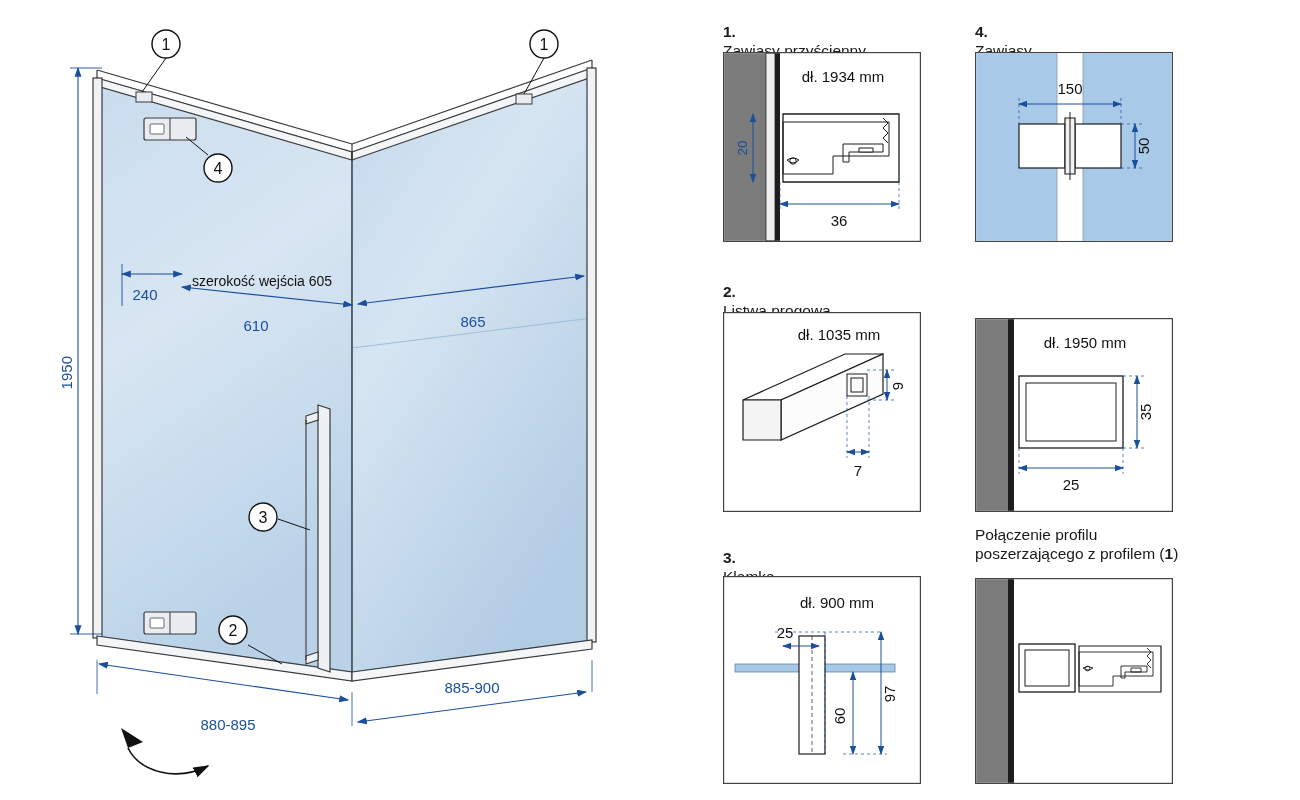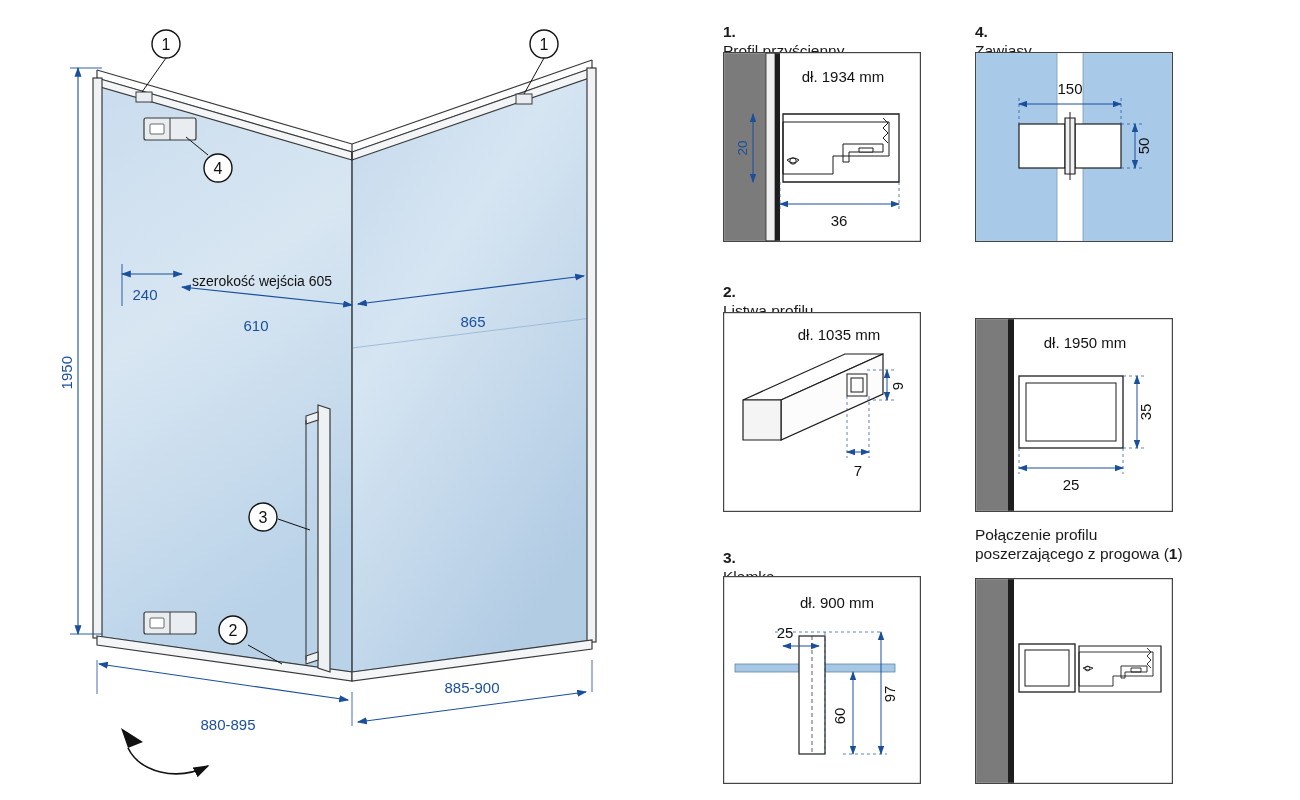--- a/index.html
+++ b/index.html
@@ -206,21 +206,21 @@
     </g>
 
     <g>
       <path d="M128,748 C140,772 176,782 208,766" fill="none" stroke="#111111" stroke-width="1.6" marker-end="url(#arrK)"></path>
       <path d="M128,748 L121,728 L143,742 Z" fill="#111111"></path>
     </g>
   </svg>
 
   <div class="abs" style="left:723px; top:22px; width:210px;">
     <span class="panel-title"><b>1.</b>
-    <span>Profil przyścienny</span></span>
+    <span>Zawiasy przyścienny</span></span>
   </div>
   <svg class="panel-svg abs" style="left:723px; top:52px;" width="198" height="190" viewBox="0 0 198 190">
     <rect class="panel-box" x="0.6" y="0.6" width="196.8" height="188.8"></rect>
 
     <rect x="1.2" y="1.2" width="42" height="187.6" fill="#7b7b7b"></rect>
     <rect x="43" y="1.2" width="9" height="187.6" fill="#efefef" stroke="#2b2b2b" stroke-width="0.8"></rect>
     <rect x="52" y="1.2" width="5" height="187.6" fill="#1d1d1d"></rect>
 
     <g stroke="#1d1d1d" stroke-width="1.3" fill="#ffffff">
       <path d="M60,62 L176,62 L176,130 L60,130 Z"></path>
@@ -245,21 +245,21 @@
       <line x1="57" y1="130" x2="57" y2="158" stroke="#1a4f9c" stroke-width="0.7" stroke-dasharray="3,3"></line>
       <line x1="176" y1="130" x2="176" y2="158" stroke="#1a4f9c" stroke-width="0.7" stroke-dasharray="3,3"></line>
       <text class="dim-black" x="116" y="174" text-anchor="middle">36</text>
     </g>
 
     <text class="len-label" x="120" y="30" text-anchor="middle">dł. 1934 mm</text>
   </svg>
 
   <div class="abs" style="left:723px; top:282px; width:220px;">
     <span class="panel-title"><b>2.</b>
-    <span>Listwa profilu</span></span>
+    <span>Listwa progowa</span></span>
   </div>
   <svg class="panel-svg abs" style="left:723px; top:312px;" width="198" height="200" viewBox="0 0 198 200">
     <rect class="panel-box" x="0.6" y="0.6" width="196.8" height="198.8"></rect>
 
     <g stroke="#1d1d1d" stroke-width="1.2" fill="#ffffff">
       <path d="M20,88 L122,42 L160,42 L58,88 Z"></path>
       <path d="M58,88 L160,42 L160,82 L58,128 Z" fill="#fcfcfc"></path>
       <path d="M20,88 L58,88 L58,128 L20,128 Z" fill="#f4f4f4"></path>
     </g>
     <g stroke="#1d1d1d" stroke-width="1" fill="none">
@@ -372,21 +372,21 @@
       <line x1="44" y1="150" x2="148" y2="150" stroke="#1a4f9c" stroke-width="1" marker-start="url(#arrS)" marker-end="url(#arr)"></line>
       <line x1="44" y1="130" x2="44" y2="156" stroke="#1a4f9c" stroke-width="0.7" stroke-dasharray="3,3"></line>
       <line x1="148" y1="130" x2="148" y2="156" stroke="#1a4f9c" stroke-width="0.7" stroke-dasharray="3,3"></line>
       <text class="dim-black" x="96" y="172" text-anchor="middle">25</text>
     </g>
     <text class="len-label" x="110" y="30" text-anchor="middle">dł. 1950 mm</text>
   </svg>
 
   <div class="abs" style="left:975px; top:525px; width:280px;">
     <span class="panel-title"><span>Połączenie profilu
-poszerzającego z progowa (</span><b>1</b><span>)</span></span>
+poszerzającego z profilem (</span><b>1</b><span>)</span></span>
   </div>
   <svg class="panel-svg abs" style="left:975px; top:578px;" width="198" height="206" viewBox="0 0 198 206">
     <rect class="panel-box" x="0.6" y="0.6" width="196.8" height="204.8"></rect>
     <rect x="1.2" y="1.2" width="32" height="203.6" fill="#7b7b7b"></rect>
     <rect x="33" y="1.2" width="6" height="203.6" fill="#1d1d1d"></rect>
 
     <g stroke="#1d1d1d" stroke-width="1.3" fill="#ffffff">
       <rect x="44" y="66" width="56" height="48"></rect>
       <rect x="50" y="72" width="44" height="36" stroke-width="1"></rect>
     </g>

